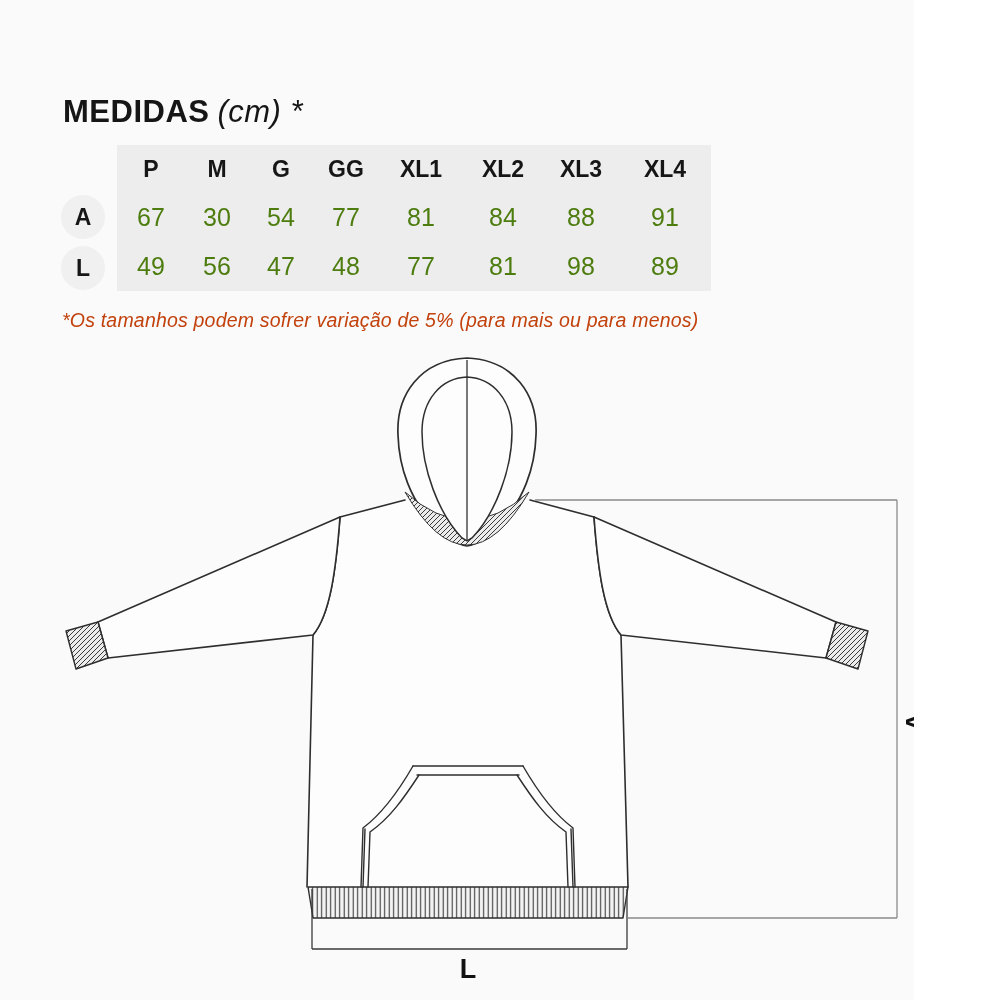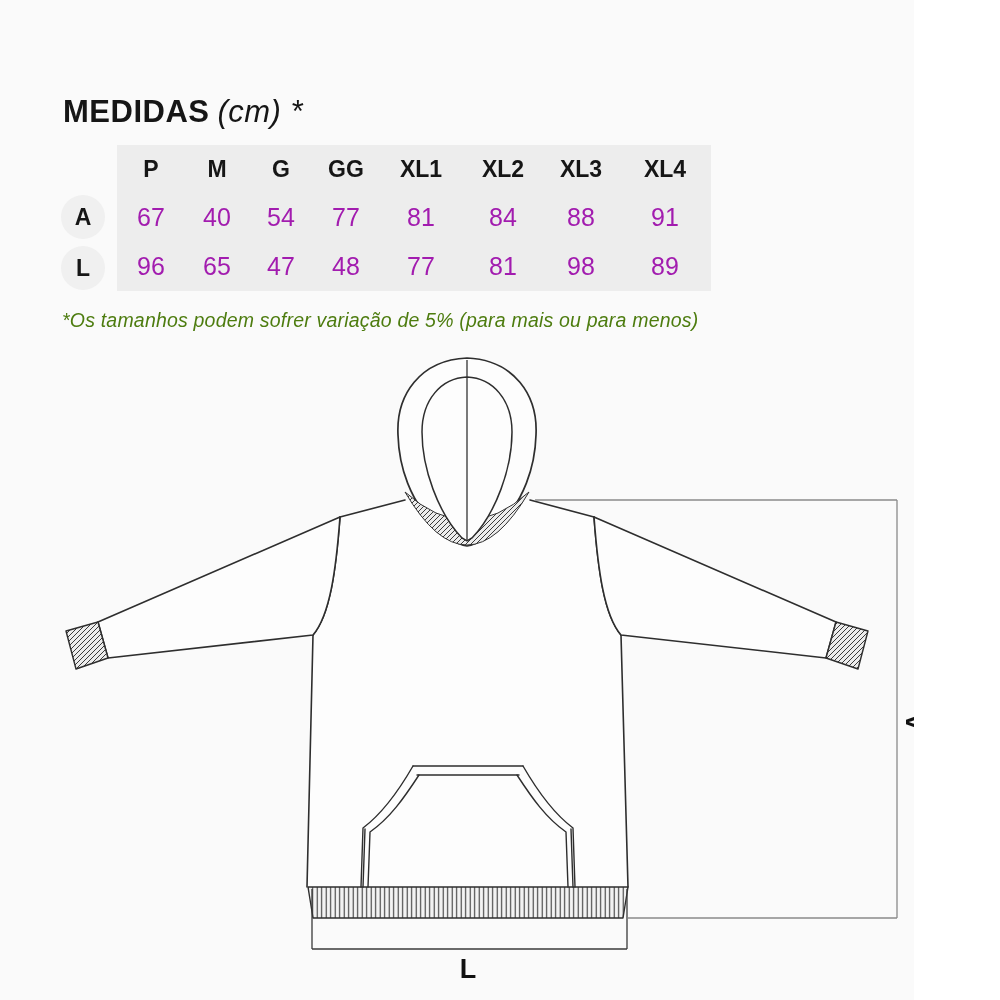--- a/index.html
+++ b/index.html
@@ -24,34 +24,34 @@
   .size-table{
     position:absolute;left:117px;top:145px;
     width:594px;height:146px;
     background:#ededed;
     display:grid;
     grid-template-columns:68px 64px 64px 66px 84px 80px 76px 92px;
     grid-template-rows:1fr 1fr 1fr;
     align-items:center;justify-items:center;
   }
   .size-table .hcell{font-weight:700;font-size:23px;}
-  .size-table .vcell{font-weight:400;font-size:25px;color:#a21caf;}
+  .size-table .vcell{font-weight:400;font-size:25px;color:#4d7c0f;}
   .row-label{
     position:absolute;left:61px;
     width:44px;height:44px;border-radius:50%;
     background:#f0f0f0;
     display:flex;align-items:center;justify-content:center;
     font-weight:700;font-size:23px;
   }
   .row-label.a{top:195px;}
   .row-label.l{top:246px;}
   
   .footnote{
     position:absolute;left:62px;top:309px;
-    font-style:italic;font-size:19.5px;color:#4d7c0f;
+    font-style:italic;font-size:19.5px;color:#c2410c;
     white-space:nowrap;letter-spacing:.2px;
   }
   
   .diagram{position:absolute;left:0;top:350px;}
   .diagram text{font-family:"Liberation Sans",sans-serif;font-weight:700;font-size:27px;fill:#111;}
 </style>
 </head>
 <body>
 
 <div class="page">
@@ -67,30 +67,30 @@
     <div class="hcell">P</div>
     <div class="hcell">M</div>
     <div class="hcell">G</div>
     <div class="hcell">GG</div>
     <div class="hcell">XL1</div>
     <div class="hcell">XL2</div>
     <div class="hcell">XL3</div>
     <div class="hcell">XL4</div>
 
     <div class="vcell">67</div>
-    <div class="vcell">40</div>
+    <div class="vcell">30</div>
     <div class="vcell">54</div>
     <div class="vcell">77</div>
     <div class="vcell">81</div>
     <div class="vcell">84</div>
     <div class="vcell">88</div>
     <div class="vcell">91</div>
 
-    <div class="vcell">96</div>
-    <div class="vcell">65</div>
+    <div class="vcell">49</div>
+    <div class="vcell">56</div>
     <div class="vcell">47</div>
     <div class="vcell">48</div>
     <div class="vcell">77</div>
     <div class="vcell">81</div>
     <div class="vcell">98</div>
     <div class="vcell">89</div>
   </div>
 
   <div class="footnote">*Os tamanhos podem sofrer variação de 5% (para mais ou para menos)</div>
 

